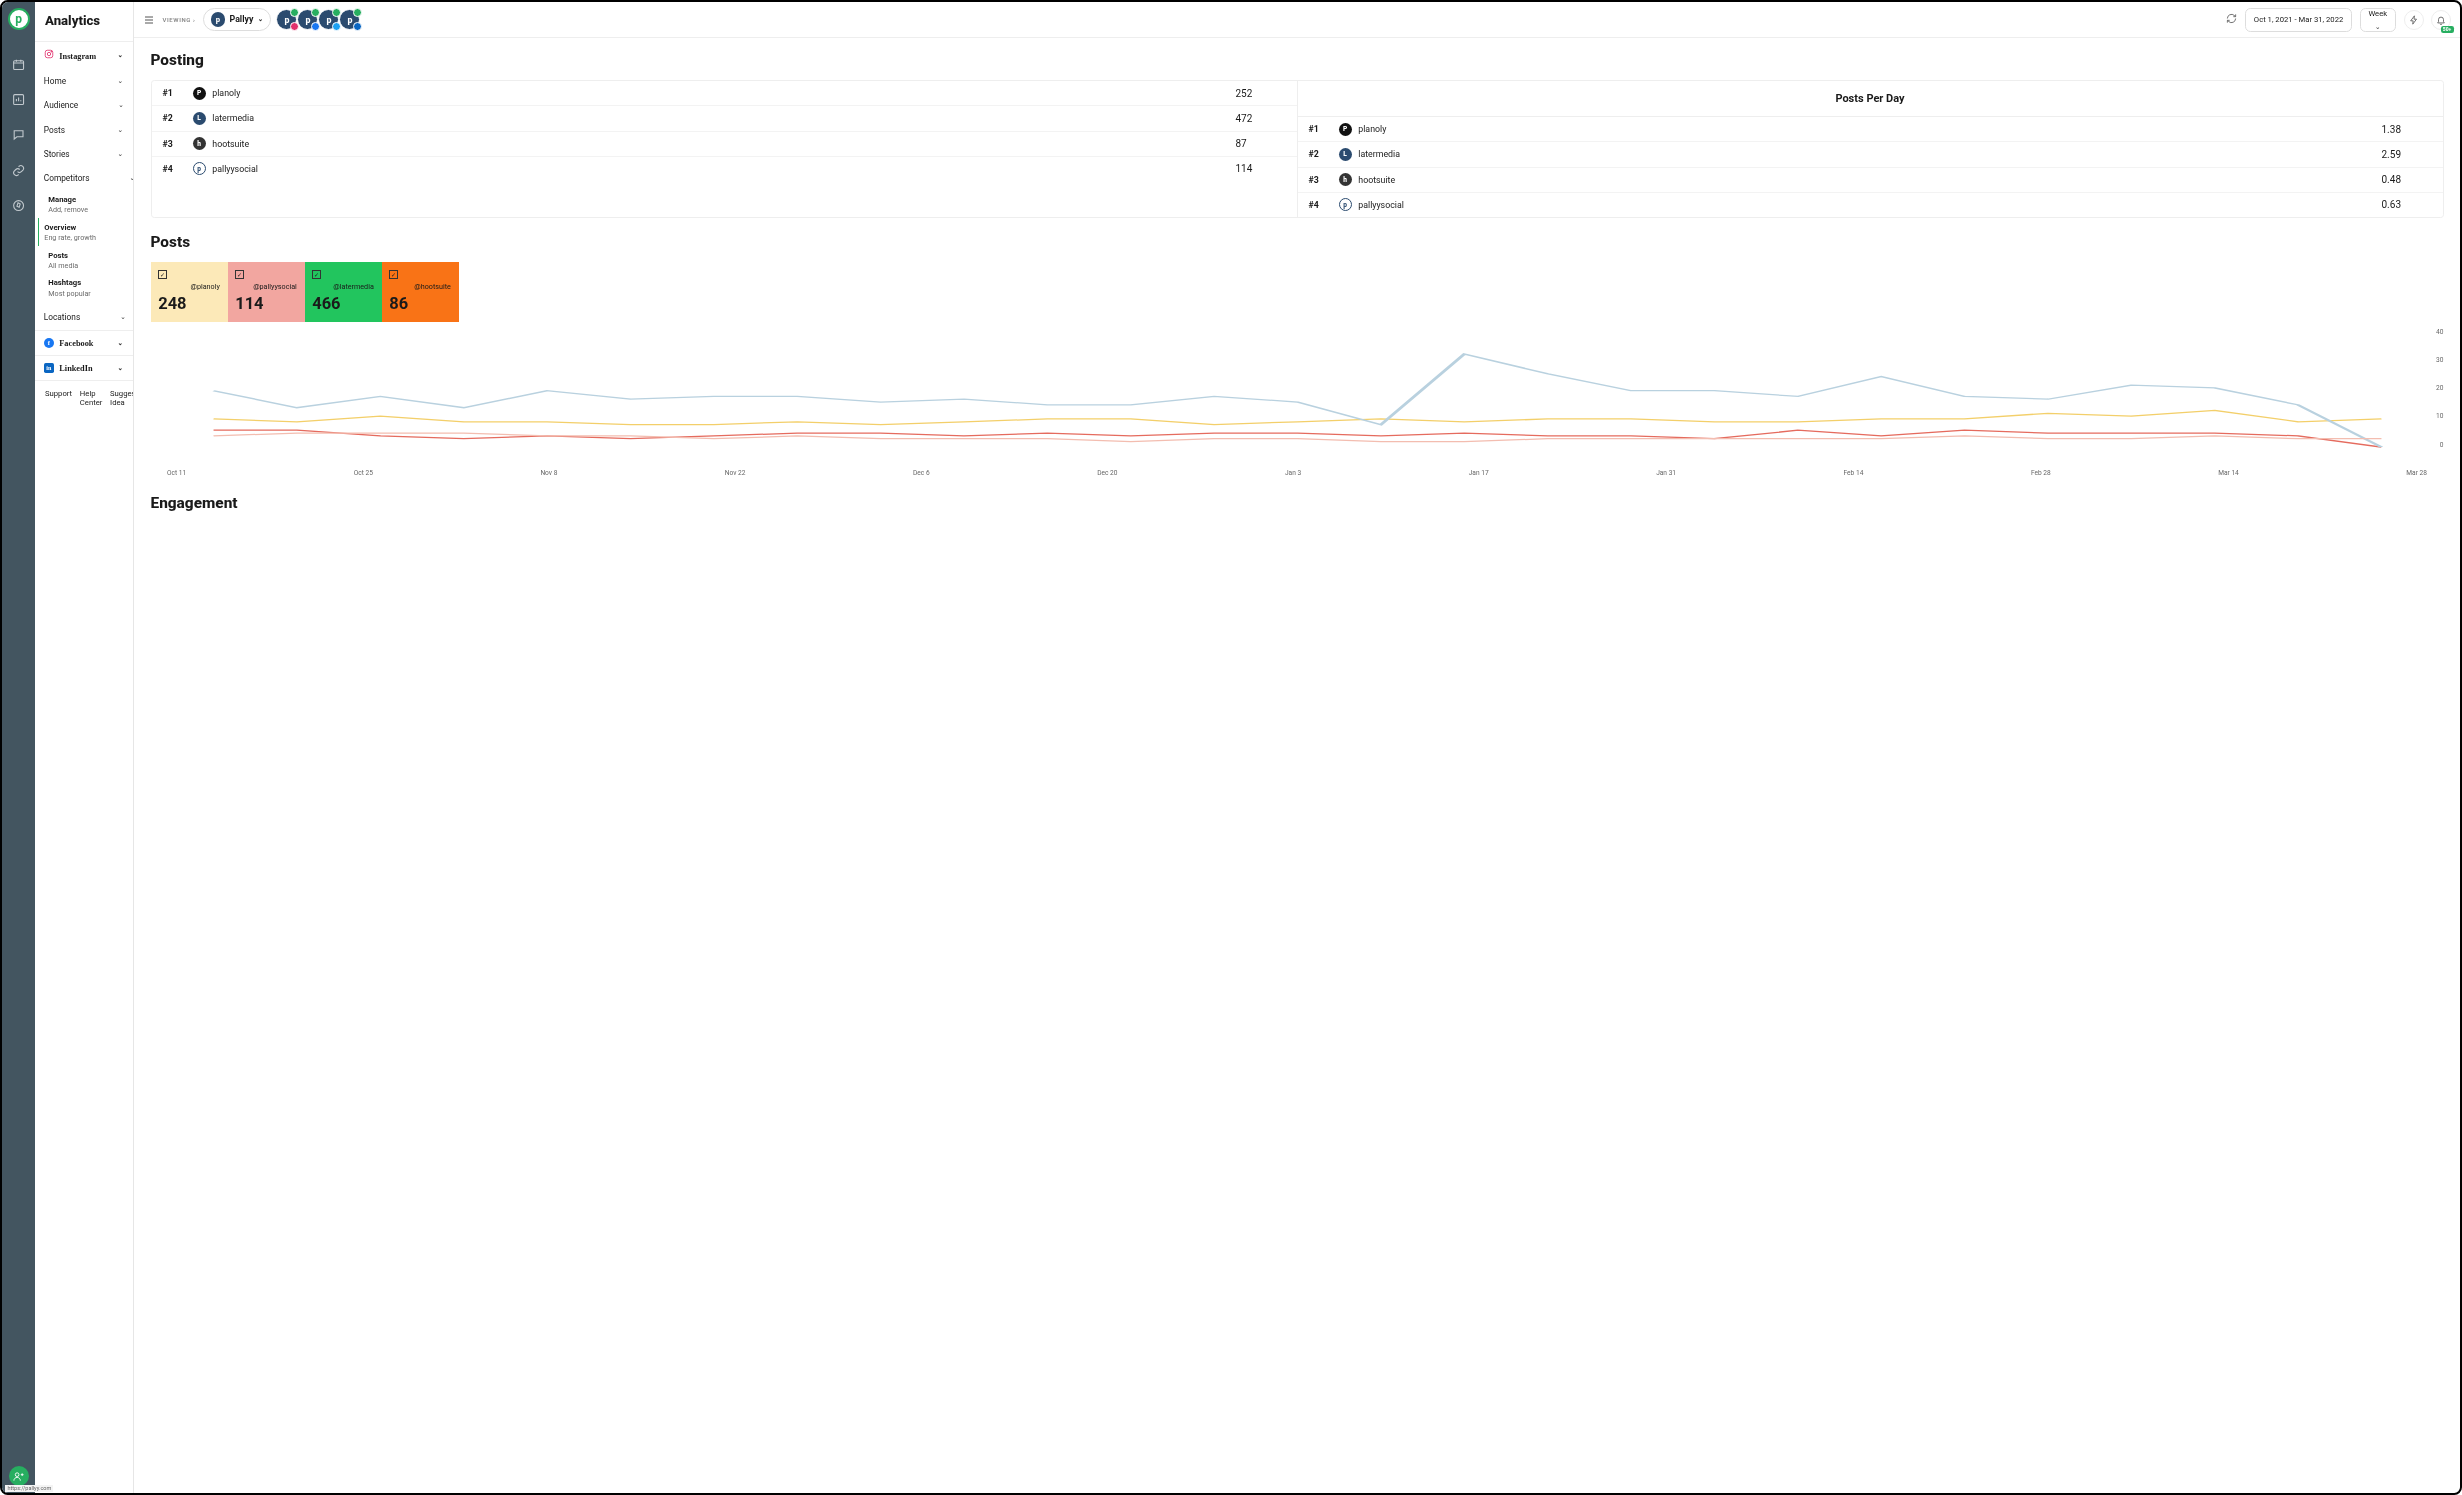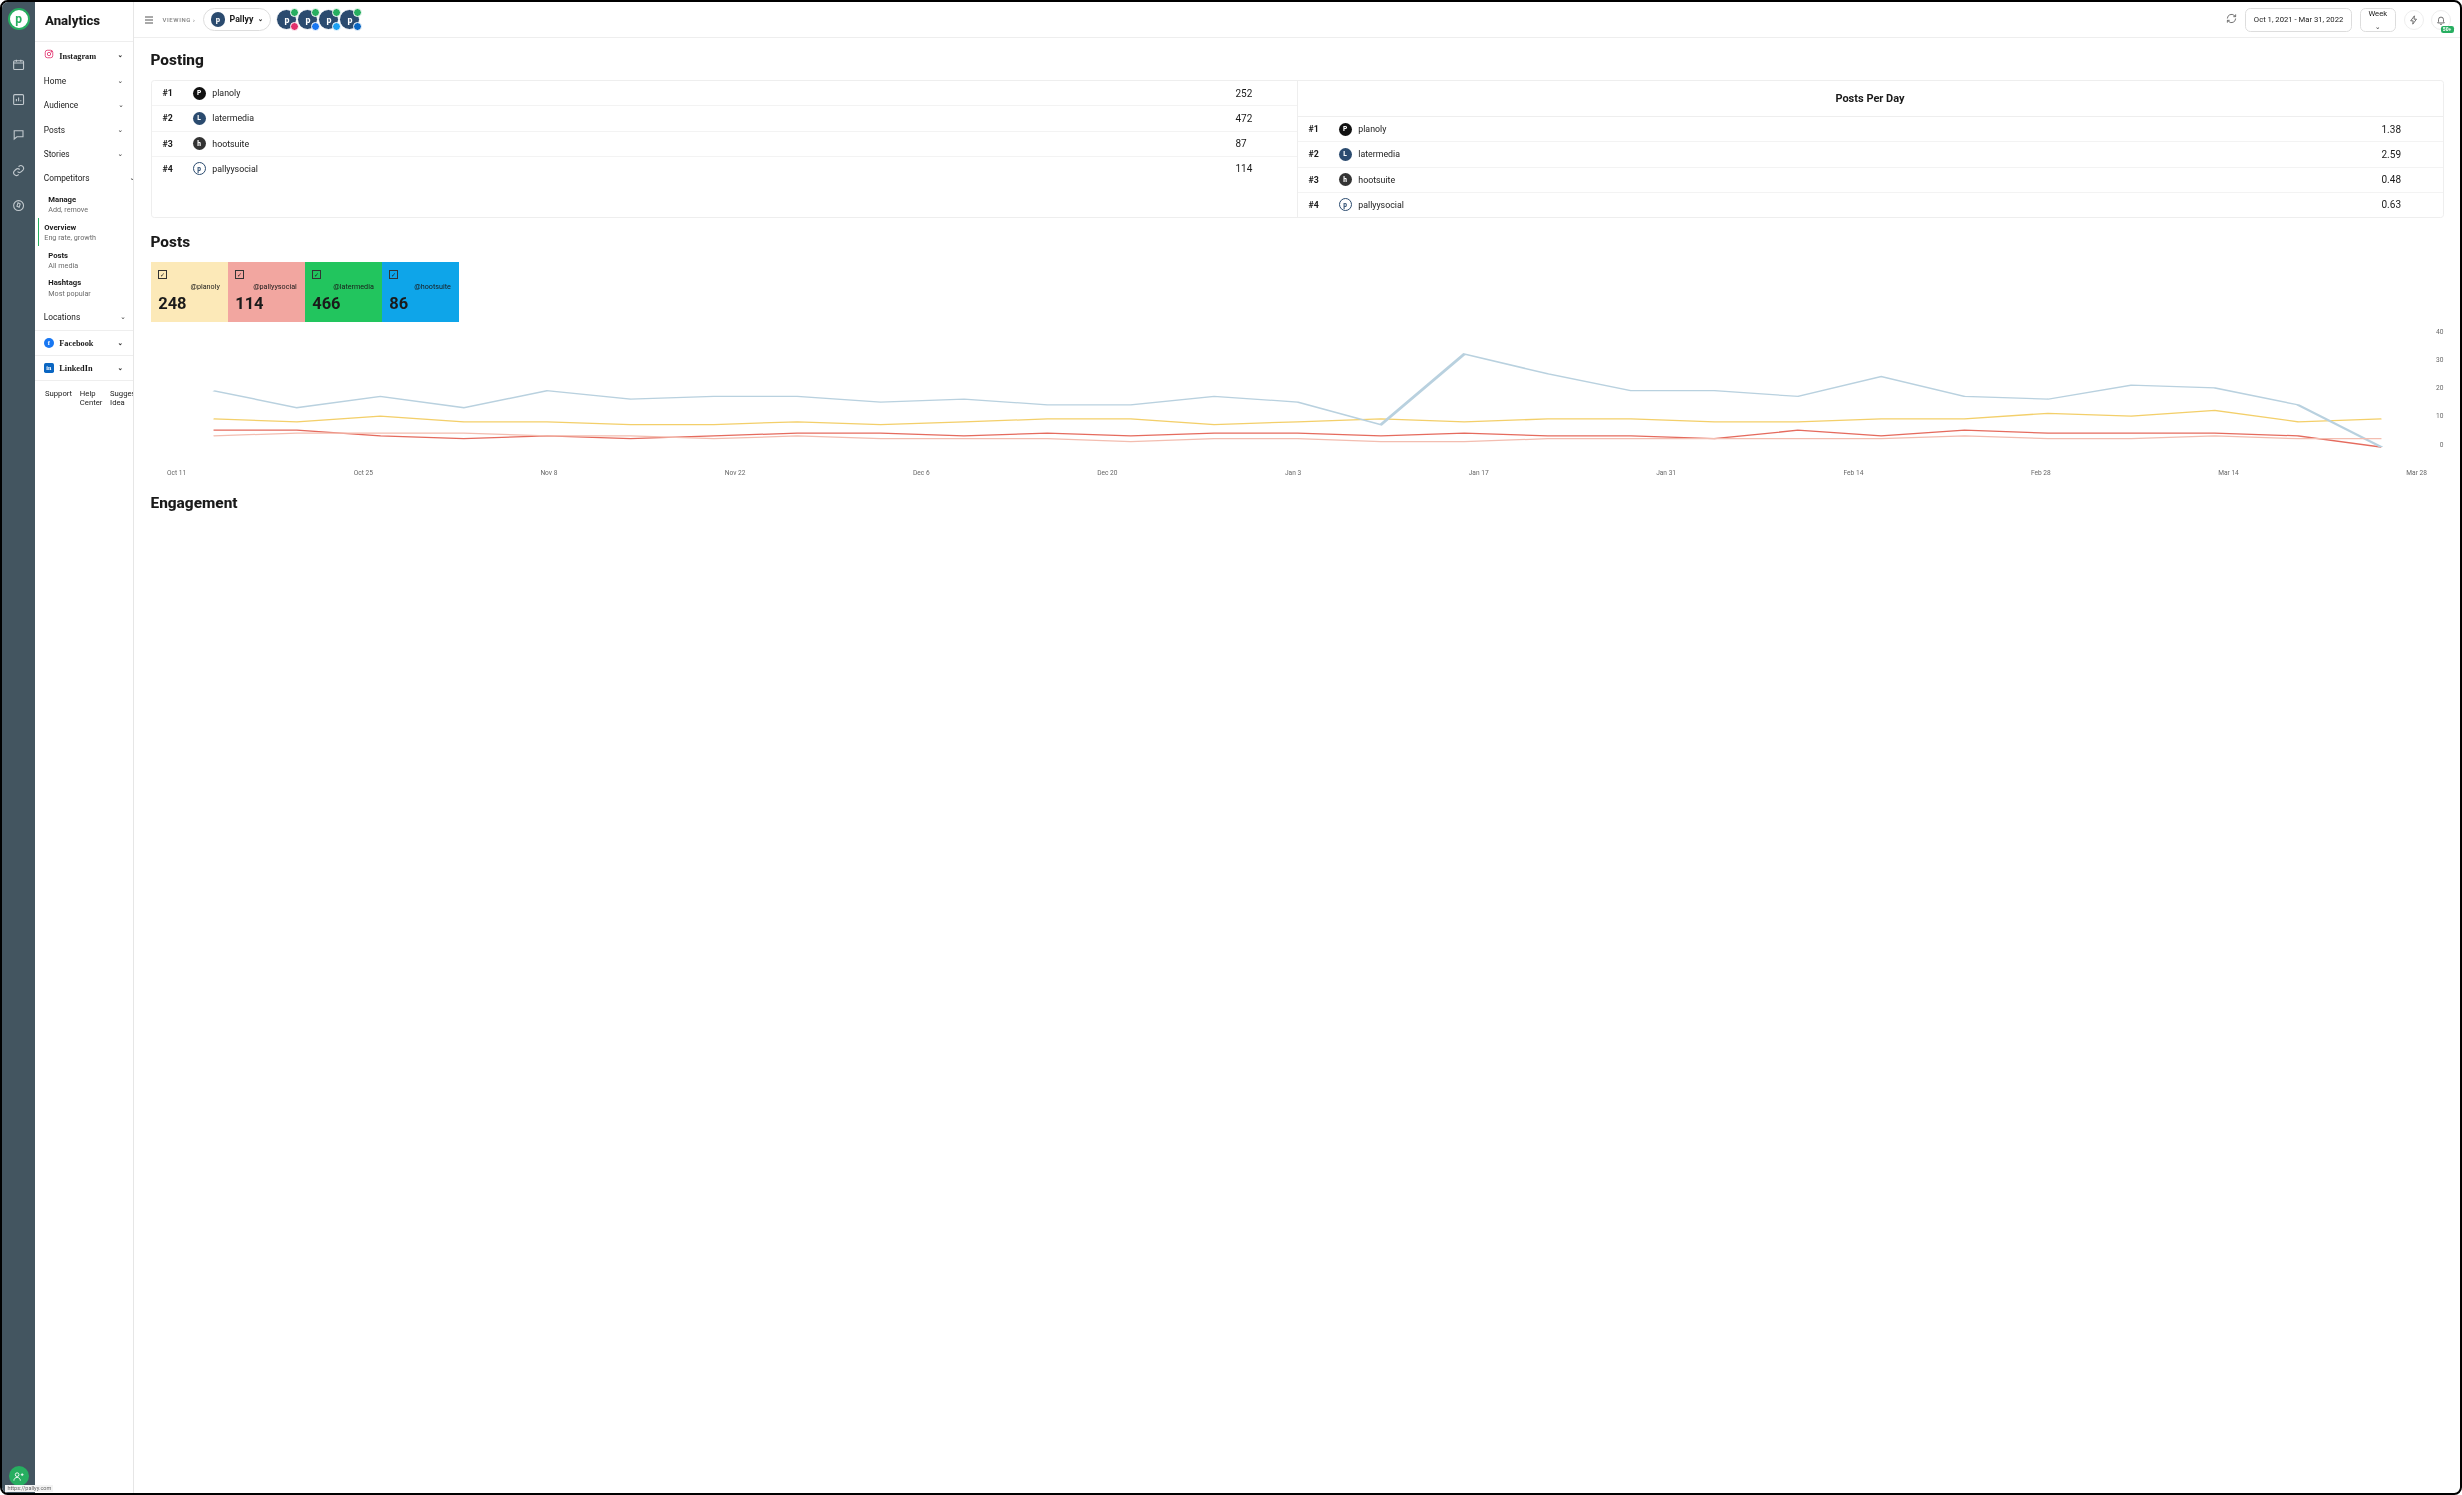--- a/index.html
+++ b/index.html
@@ -54,21 +54,21 @@
   .row .rank{width:30px;font-weight:700;font-size:8.8px;}
   .row .name{flex:1;display:flex;align-items:center;gap:6.6px;font-size:8.8px;}
   .row .name .icn{width:13.2px;height:13.2px;border-radius:50%;background:#222;color:#fff;display:flex;align-items:center;justify-content:center;font-size:6.6px;font-weight:800;}
   .row .val{width:50px;text-align:left;font-size:10px;}
   
   .cards{display:flex;margin-bottom:4.4px;}
   .card{width:77px;padding:6.6px 7.7px 8.8px;cursor:pointer;}
   .card .cb{width:8.8px;height:8.8px;border:1.1px solid #333;display:inline-flex;align-items:center;justify-content:center;font-size:6px;margin-bottom:3.3px;}
   .card .handle{font-size:7.2px;margin-bottom:3.3px;text-align:right;}
   .card .big{font-size:16.5px;font-weight:700;}
-  .c0{background:#fce9b8;} .c1{background:#f2a6a0;} .c2{background:#22c55e;} .c3{background:#0ea5e9;}
+  .c0{background:#fce9b8;} .c1{background:#f2a6a0;} .c2{background:#22c55e;} .c3{background:#f97316;}
   
   .chart-wrap{position:relative;height:138px;margin-top:5.5px;}
   .chart-wrap svg{width:100%;height:100%;}
   .xaxis{display:flex;justify-content:space-between;padding:3.3px 16.5px 0 16.5px;font-size:6.6px;color:#666;}
   .yaxis{position:absolute;right:0;top:0;height:121px;display:flex;flex-direction:column;justify-content:space-between;font-size:6.6px;color:#666;text-align:right;padding-right:0;}
   .engagement-h{font-size:15.4px;font-weight:800;margin-top:16.5px;}
   .status-url{position:absolute;bottom:1.1px;left:3.3px;font-size:5.5px;color:#666;background:#f4f4f4;padding:0.6px 2.2px;}
   .ic svg, .burger svg, .tb-ic svg {display:block;}
 </style>
 </head>

